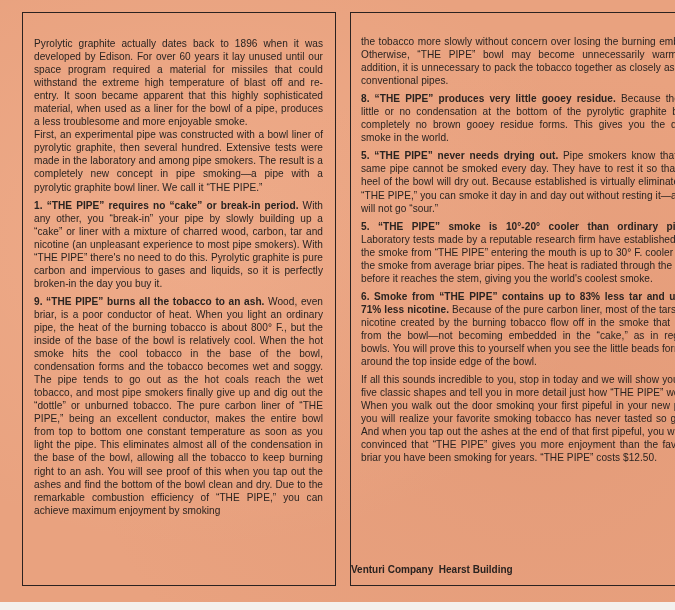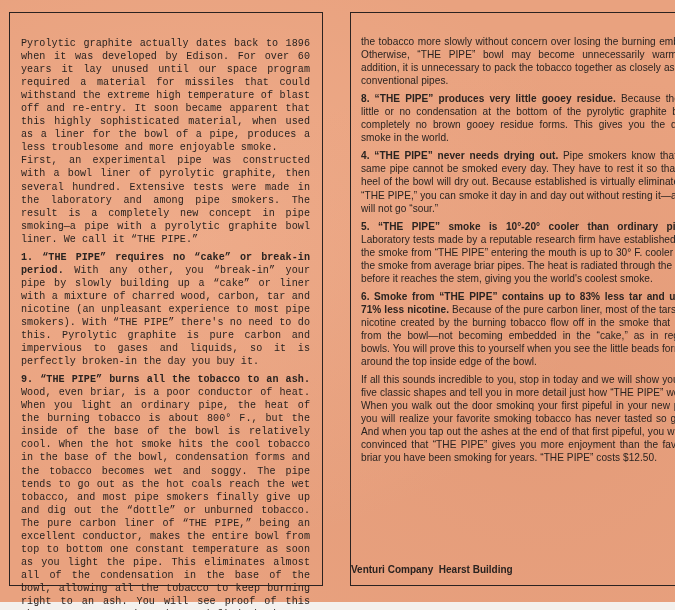--- a/index.html
+++ b/index.html
@@ -13,21 +13,21 @@
     position: absolute; left: 0; top: 0; width: 675px; height: 602px;
     background: #e9a27f;
     background-image: radial-gradient(ellipse at 30% 40%, rgba(255,200,170,0.25), rgba(0,0,0,0) 60%),
                       radial-gradient(ellipse at 80% 70%, rgba(200,120,90,0.15), rgba(0,0,0,0) 60%);
   }
   .panel {
     position: absolute; top: 12px; height: 574px;
     border: 1.5px solid #2b2220;
     box-sizing: border-box;
   }
-  .left { left: 9px; width: 314px; font-family: Liberation Mono, monospace; }
+  .left { left: 22px; width: 314px; }
   .right { left: 350px; width: 357px; }
   .content {
     position: absolute; left: 11px; right: 12px; top: 24px;
     font-size: 10.1px; line-height: 13.05px;
     text-align: justify;
     letter-spacing: 0.05px;
   }
   .right .content { left: 10px; right: 10px; top: 22px; }
   p { margin: 0 0 5px 0; }
   p.np { margin-bottom: 0; }
@@ -59,21 +59,21 @@
   </div>
 
   <div class="panel right">
     <div class="content">
       <p>the tobacco more slowly without concern over losing the burning embers. Otherwise, “THE PIPE” bowl may become unnecessarily warm. In addition, it is unnecessary to pack the tobacco together as closely as with conventional pipes.</p>
       <p>
         <b>8. “THE PIPE” produces very little gooey residue.</b>
         <span>Because there's little or no condensation at the bottom of the pyrolytic graphite bowl, completely no brown gooey residue forms. This gives you the driest smoke in the world.</span>
       </p>
       <p>
-        <b>4. “THE PIPE” never needs drying out.</b>
+        <b>5. “THE PIPE” never needs drying out.</b>
         <span>Pipe smokers know that the same pipe cannot be smoked every day. They have to rest it so that the heel of the bowl will dry out. Because established is virtually eliminated in “THE PIPE,” you can smoke it day in and day out without resting it—and it will not go “sour.”</span>
       </p>
       <p>
         <b>5. “THE PIPE” smoke is 10°-20° cooler than ordinary pipes.</b>
         <span>Laboratory tests made by a reputable research firm have established that the smoke from “THE PIPE” entering the mouth is up to 30° F. cooler than the smoke from average briar pipes. The heat is radiated through the bowl before it reaches the stem, giving you the world's coolest smoke.</span>
       </p>
       <p>
         <b>6. Smoke from “THE PIPE” contains up to 83% less tar and up to 71% less nicotine.</b>
         <span>Because of the pure carbon liner, most of the tars and nicotine created by the burning tobacco flow off in the smoke that rises from the bowl—not becoming embedded in the “cake,” as in regular bowls. You will prove this to yourself when you see the little beads forming around the top inside edge of the bowl.</span>
       </p>

